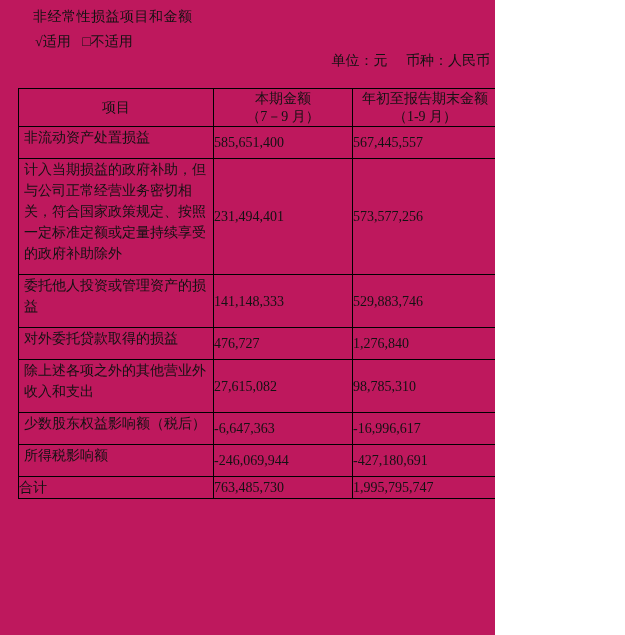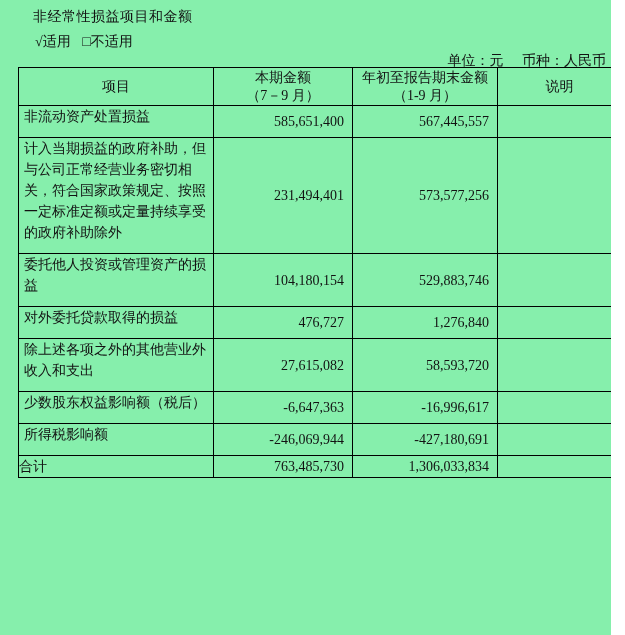--- a/index.html
+++ b/index.html
@@ -2,23 +2,23 @@
 <html><head>
 <meta charset="utf-8">
 <style>
   html, body {
     margin: 0;
     padding: 0;
     background: #ffffff;
   }
   .page {
     position: relative;
-    width: 611px;
+    width: 495px;
     height: 635px;
-    background: #86efac;
+    background: #be185d;
     color: #121212;
     font-family: "Liberation Serif", "DejaVu Serif", serif;
     overflow: hidden;
   }
   .title {
     position: absolute;
     left: 33px;
     top: 8px;
     font-size: 14px;
     letter-spacing: 0.5px;
@@ -38,21 +38,21 @@
     top: 52px;
     font-size: 14px;
     white-space: nowrap;
     margin-left: 20px;
   }
   .unit-line .seg + .seg { margin-left: 15px; }
 
   table.report {
     position: absolute;
     left: 18px;
-    top: 67px;
+    top: 88px;
     width: 603px;
     border-collapse: collapse;
     table-layout: fixed;
     border-radius: 27px;
   }
   .report th, .report td {
     border: 1px solid #000000;
     font-size: 14px;
     font-weight: normal;
     color: #121212;
@@ -72,21 +72,20 @@
   }
   .report td.item {
     text-align: left;
     padding: 0 3px 10px 5px;
   }
   .report td.item.total {
     text-align: left;
     padding: 0;
   }
   .report td.num {
-    text-align: right;
     padding-right: 8px;
     white-space: nowrap;
   }
   .report td.note { padding: 0 2px; }
 </style>
 </head>
 <body>
 
 <div class="page">
 
@@ -131,50 +130,50 @@
           <td class="note"></td>
         </tr>
         <tr>
           <td class="item">计入当期损益的政府补助，但与公司正常经营业务密切相关，符合国家政策规定、按照一定标准定额或定量持续享受的政府补助除外</td>
           <td class="num">231,494,401</td>
           <td class="num">573,577,256</td>
           <td class="note"></td>
         </tr>
         <tr>
           <td class="item">委托他人投资或管理资产的损益</td>
-          <td class="num">104,180,154</td>
+          <td class="num">141,148,333</td>
           <td class="num">529,883,746</td>
           <td class="note"></td>
         </tr>
         <tr>
           <td class="item">对外委托贷款取得的损益</td>
           <td class="num">476,727</td>
           <td class="num">1,276,840</td>
           <td class="note"></td>
         </tr>
         <tr>
           <td class="item">除上述各项之外的其他营业外收入和支出</td>
           <td class="num">27,615,082</td>
-          <td class="num">58,593,720</td>
+          <td class="num">98,785,310</td>
           <td class="note"></td>
         </tr>
         <tr>
           <td class="item">少数股东权益影响额（税后）</td>
           <td class="num">-6,647,363</td>
           <td class="num">-16,996,617</td>
           <td class="note"></td>
         </tr>
         <tr>
           <td class="item">所得税影响额</td>
           <td class="num">-246,069,944</td>
           <td class="num">-427,180,691</td>
           <td class="note"></td>
         </tr>
         <tr>
           <td class="item total">合计</td>
           <td class="num">763,485,730</td>
-          <td class="num">1,306,033,834</td>
+          <td class="num">1,995,795,747</td>
           <td class="note"></td>
         </tr>
       </tbody>
   </table>
 
 </div>
 
 </body></html>

